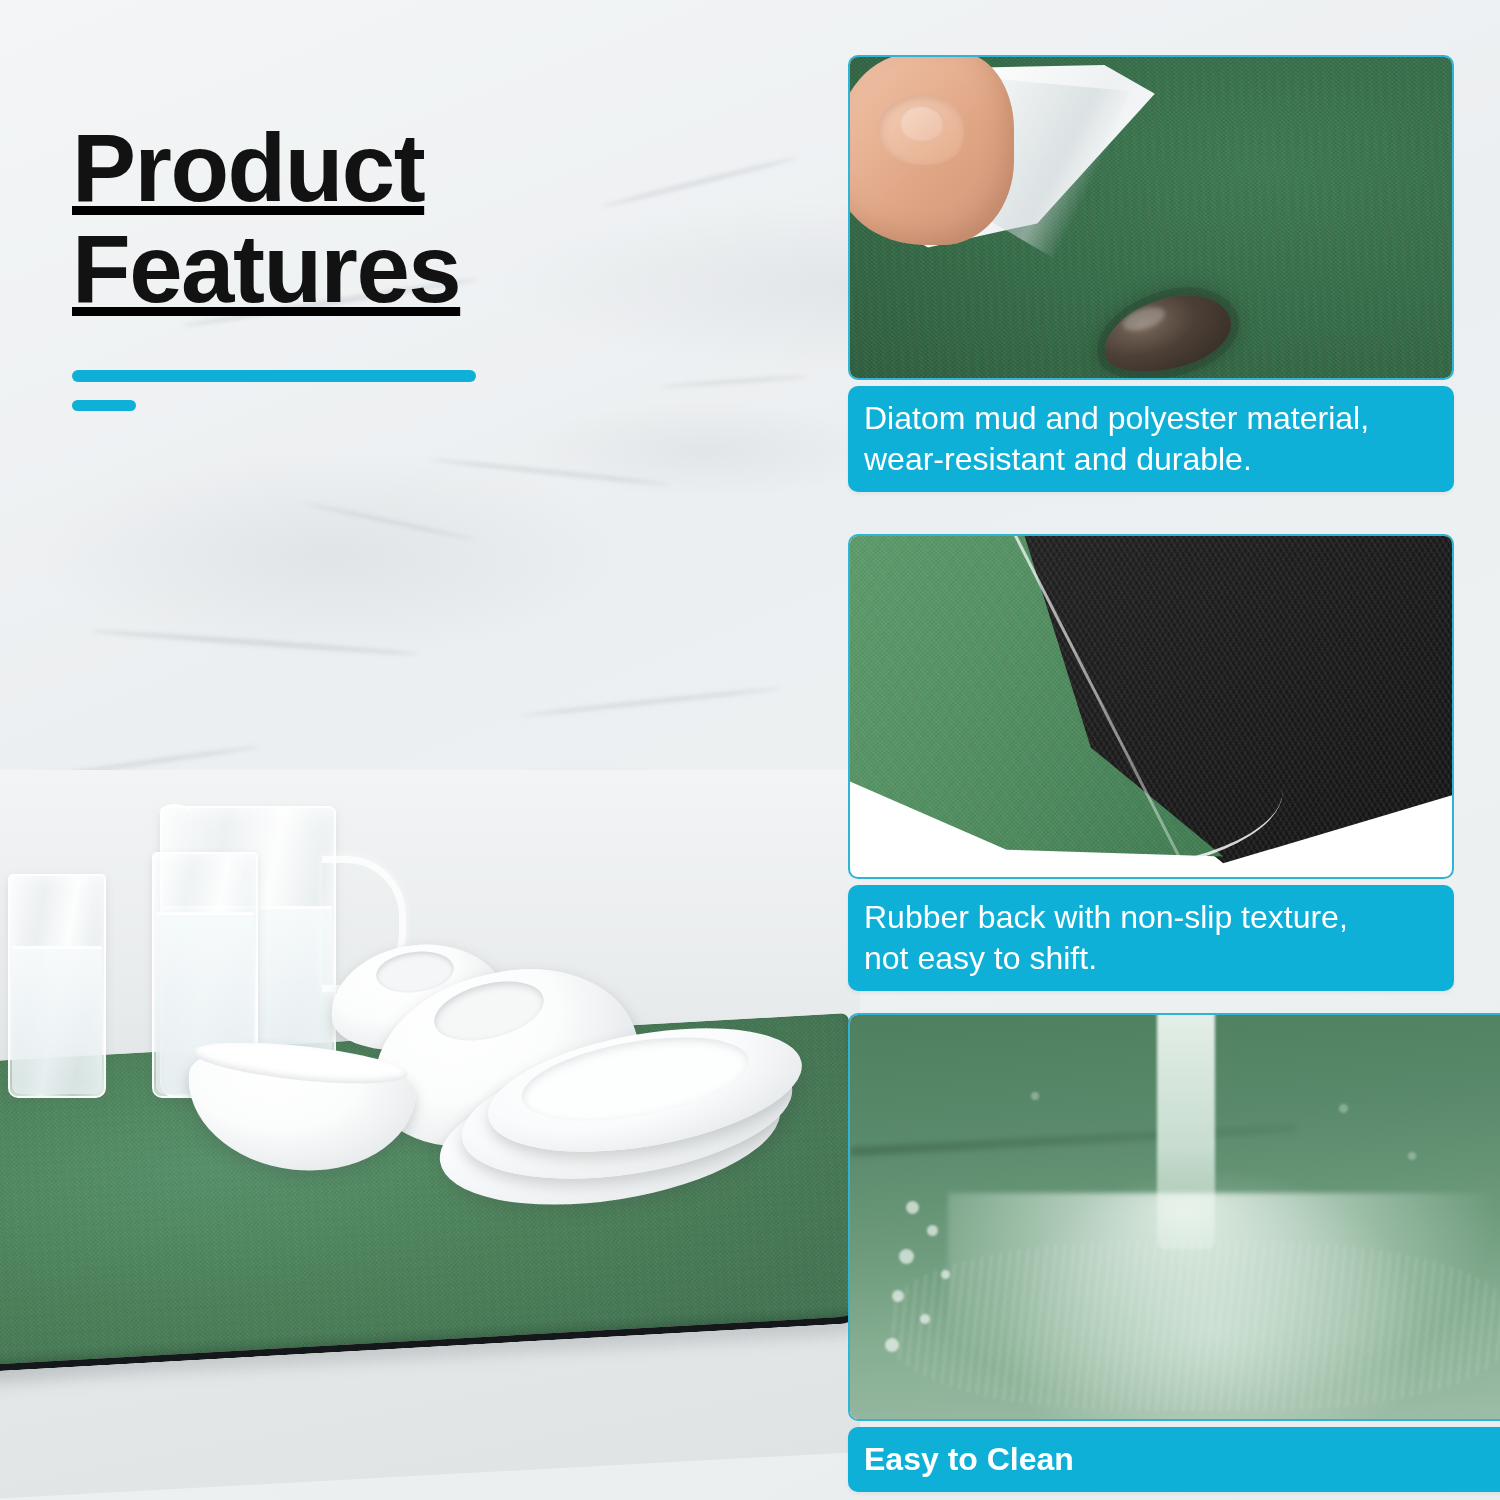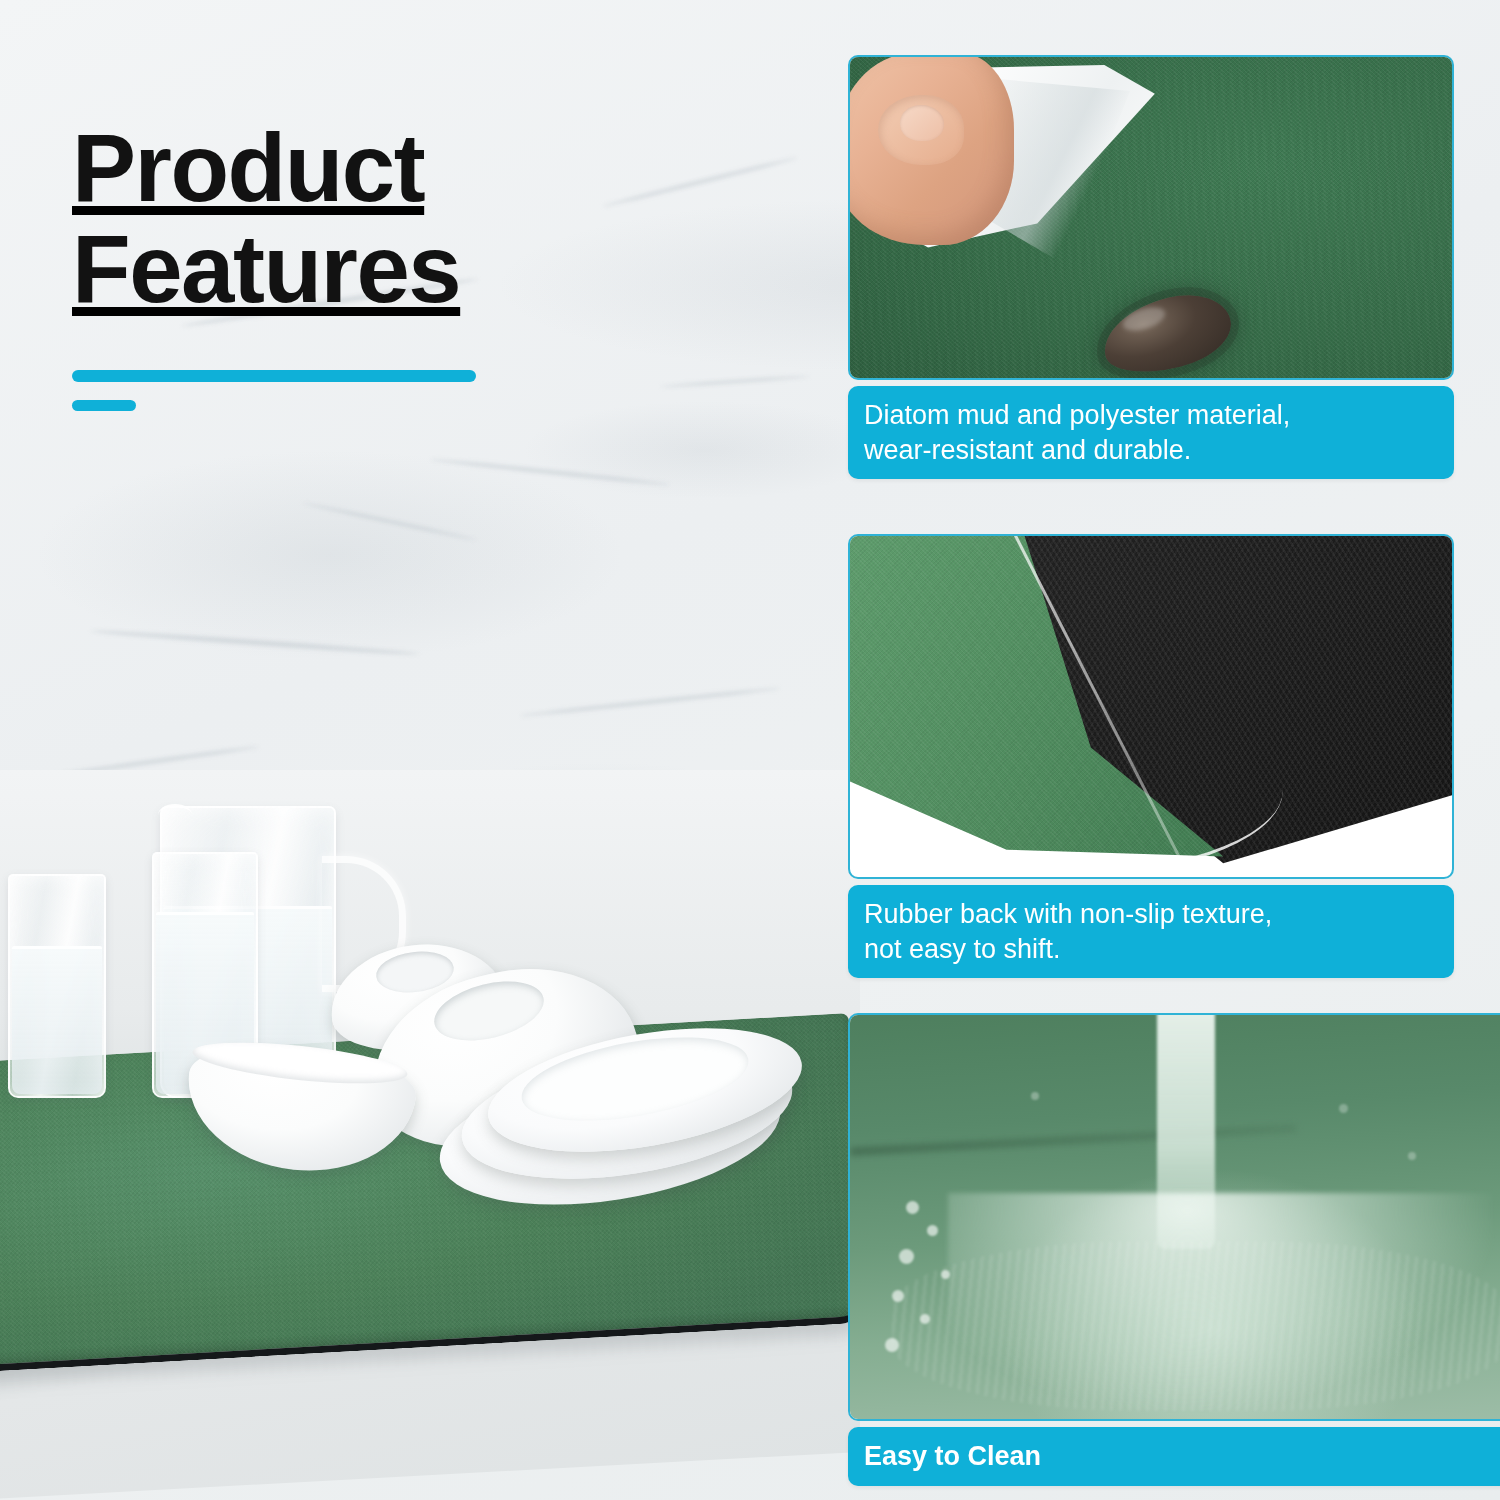--- a/index.html
+++ b/index.html
@@ -205,21 +205,21 @@
   
   .panel{ position:absolute; z-index:5; }
   .panel-img{
     position:relative; width:100%;
     border:2px solid #2fb3d6; border-radius:10px;
     overflow:hidden; background:#fff;
   }
   .caption{
     margin-top:6px; width:100%;
     background:#0fb0d8; border-radius:10px;
-    color:#ffffff; font-size:27px; line-height:1.28;
+    color:#ffffff; font-size:32px; line-height:1.28;
     padding:12px 16px; white-space:pre-line;
     box-shadow:0 2px 4px rgba(0,0,0,.06);
   }
   .caption.left{ text-align:left; }
   .caption.center{ text-align:left; }
 
   
   #panel-material{ left:848px; top:55px; width:606px; }
   #panel-material .panel-img{ height:325px; }
   #p1-mat{

